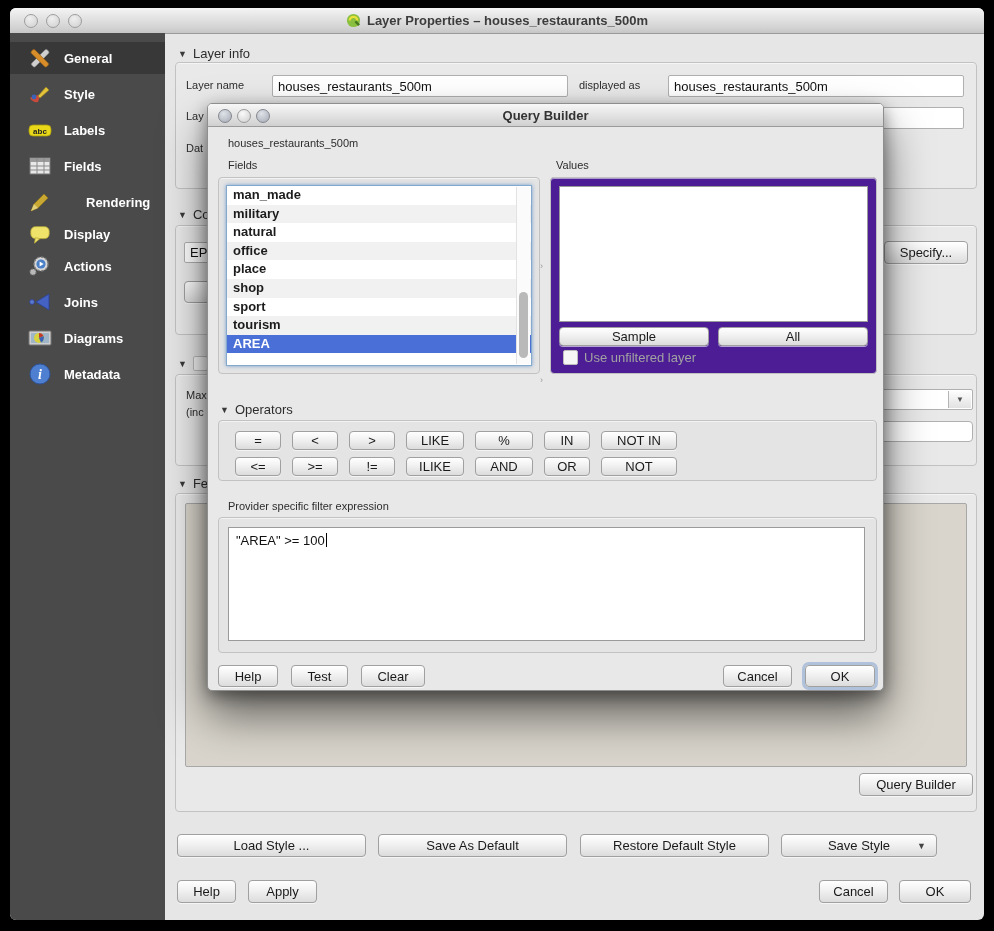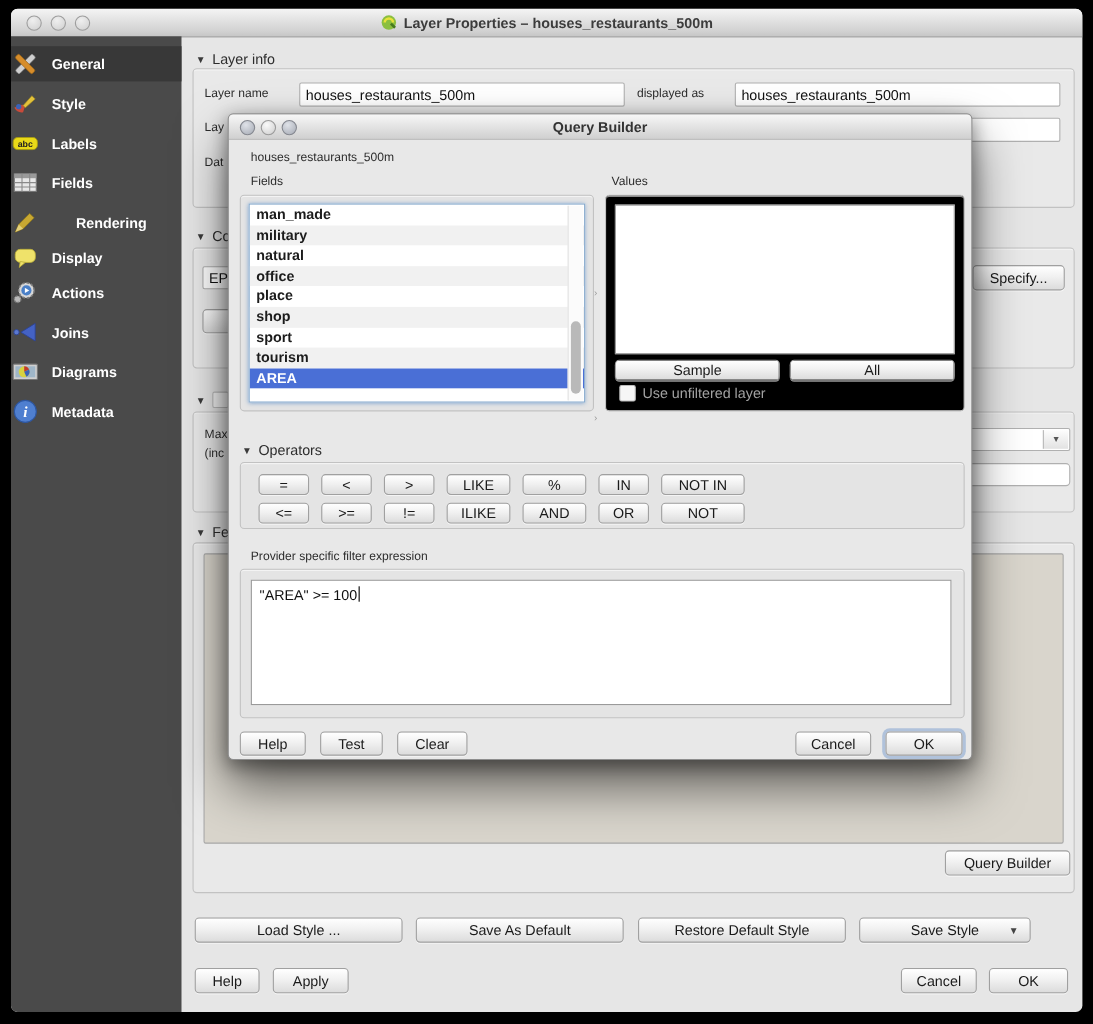--- a/index.html
+++ b/index.html
@@ -11,21 +11,21 @@
   #titlebar{position:absolute;left:0;top:0;width:100%;height:25px;
     background:linear-gradient(#f4f4f4,#d2d2d2 80%,#c6c6c6);border-bottom:1px solid #9a9a9a;
     display:flex;align-items:center;justify-content:center;}
   .tl-hollow{width:12px;height:12px;border-radius:50%;border:1px solid #9d9d9d;
     background:radial-gradient(circle at 40% 30%,#efefef,#cfcfcf);display:inline-block;}
   #win-lights{position:absolute;left:14px;top:6px;display:flex;gap:8px;}
   #win-title{font-size:13px;color:#3c3c3c;display:flex;align-items:flex-end;gap:6px;font-weight:bold;}
   
   #sidebar{position:absolute;left:0;top:25px;width:155px;height:887px;background:#4a4a4a;}
   .side-item{position:absolute;left:0;width:155px;height:32px;display:flex;align-items:center;
-    padding-left:0;box-sizing:border-box;gap:11px;cursor:default;}
+    padding-left:17px;box-sizing:border-box;gap:11px;cursor:default;}
   .side-item.selected{background:#383838;}
   .side-label{color:#fff;font-size:13px;font-weight:bold;}
   .side-icon{width:26px;height:26px;display:inline-flex;align-items:center;justify-content:center;flex:0 0 26px;}
   
   .groupbox{position:absolute;background:#e9e9e9;border:1px solid #c2c2c2;border-radius:4px;
     box-shadow:inset 0 1px 0 rgba(255,255,255,.55);}
   .sect{position:absolute;font-size:13px;color:#2d2d2d;display:flex;align-items:center;gap:6px;}
   .tri{font-size:9px;color:#3a3a3a;}
   .lbl{position:absolute;font-size:11px;color:#2d2d2d;white-space:nowrap;}
   .tin{position:absolute;border:1px solid #b0b0b0;background:#fff;font-size:13px;
@@ -266,21 +266,21 @@
     <div class="frow">tourism</div>
     <div class="frow selected">AREA</div>
     <div class="sbar">
       <span class="sthumb" style="top:105px;height:66px;"></span>
     </div>
   </div>
 
   <span class="splitter" style="left:332px;top:158px;">›</span>
   <span class="splitter" style="left:332px;top:272px;">›</span>
 
-  <div class="groupbox" style="left:342px;top:73px;width:325px;height:195px;background:#000000;">
+  <div class="groupbox" style="left:342px;top:73px;width:325px;height:195px;background:#4c1d95;">
     <div class="vlist" style="left:8px;top:8px;width:307px;height:134px;"></div>
     <button class="btn" style="left:8px;top:149px;width:150px;height:19px;">Sample</button>
     <button class="btn" style="left:167px;top:149px;width:150px;height:19px;">All</button>
     <span class="abs" style="left:12px;top:172px;display:flex;align-items:center;gap:6px;">
       <span class="chk"></span>
       <span class="disabled-lbl">Use unfiltered layer</span>
     </span>
   </div>
 
   <div class="sect" style="left:12px;top:298px;">

